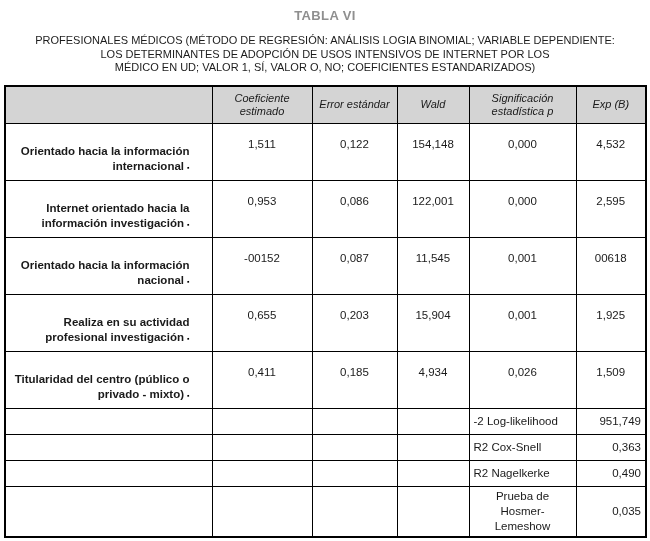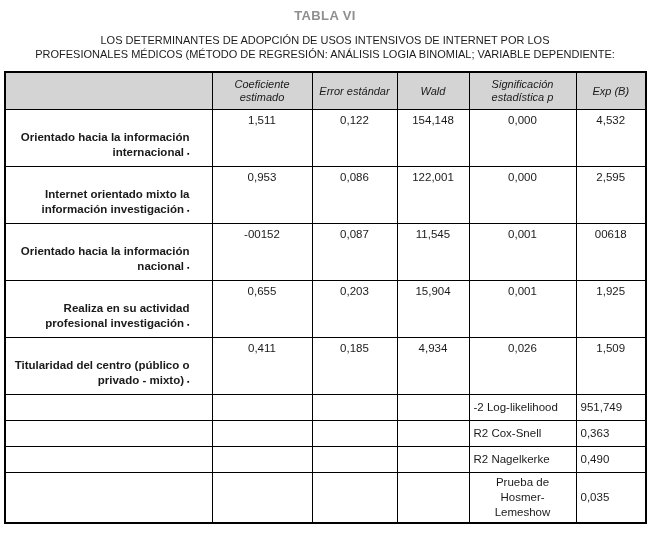--- a/index.html
+++ b/index.html
@@ -64,37 +64,38 @@
   }
   td.lbl.mark::after {
     content: "▪";
     font-size: 7px;
     margin-left: 3px;
     color: #000;
   }
   td.num {
     text-align: center;
     vertical-align: top;
-    padding-top: 3px;
+    padding-top: 13px;
   }
   tr.stat-row td { height: 21px; vertical-align: middle; }
   td.stat-lbl { padding-right: 5px; }
   td.stat-lbl.center { text-align: center; padding: 2px 4px; }
-  td.stat-val { text-align: left; }
+  td.stat-val { text-align: right; }
 </style>
 </head>
 <body>
 
 <div class="page">
 
   <div class="table-label">TABLA VI</div>
 
   <div class="doc-title">
+    <span class="tl">PROFESIONALES MÉDICOS (MÉTODO DE REGRESIÓN: ANÁLISIS LOGIA BINOMIAL; VARIABLE DEPENDIENTE:</span>
     <span class="tl">LOS DETERMINANTES DE ADOPCIÓN DE USOS INTENSIVOS DE INTERNET POR LOS</span>
-    <span class="tl">PROFESIONALES MÉDICOS (MÉTODO DE REGRESIÓN: ANÁLISIS LOGIA BINOMIAL; VARIABLE DEPENDIENTE:</span>
+    <span class="tl">MÉDICO EN UD; VALOR 1, SÍ, VALOR O, NO; COEFICIENTES ESTANDARIZADOS)</span>
   </div>
 
   <table class="stats-table">
     <colgroup>
       <col style="width:207px">
         <col style="width:100px">
         <col style="width:85px">
       <col style="width:72px">
         <col style="width:107px">
         <col style="width:70px">
@@ -112,21 +113,21 @@
     <tbody>
       <tr>
         <td class="lbl mark">Orientado hacia la información internacional</td>
         <td class="num">1,511</td>
         <td class="num">0,122</td>
         <td class="num">154,148</td>
         <td class="num">0,000</td>
         <td class="num">4,532</td>
       </tr>
       <tr>
-        <td class="lbl mark">Internet orientado mixto la información investigación</td>
+        <td class="lbl mark">Internet orientado hacia la información investigación</td>
         <td class="num">0,953</td>
         <td class="num">0,086</td>
         <td class="num">122,001</td>
         <td class="num">0,000</td>
         <td class="num">2,595</td>
       </tr>
       <tr>
         <td class="lbl mark">Orientado hacia la información nacional</td>
         <td class="num">-00152</td>
         <td class="num">0,087</td>

